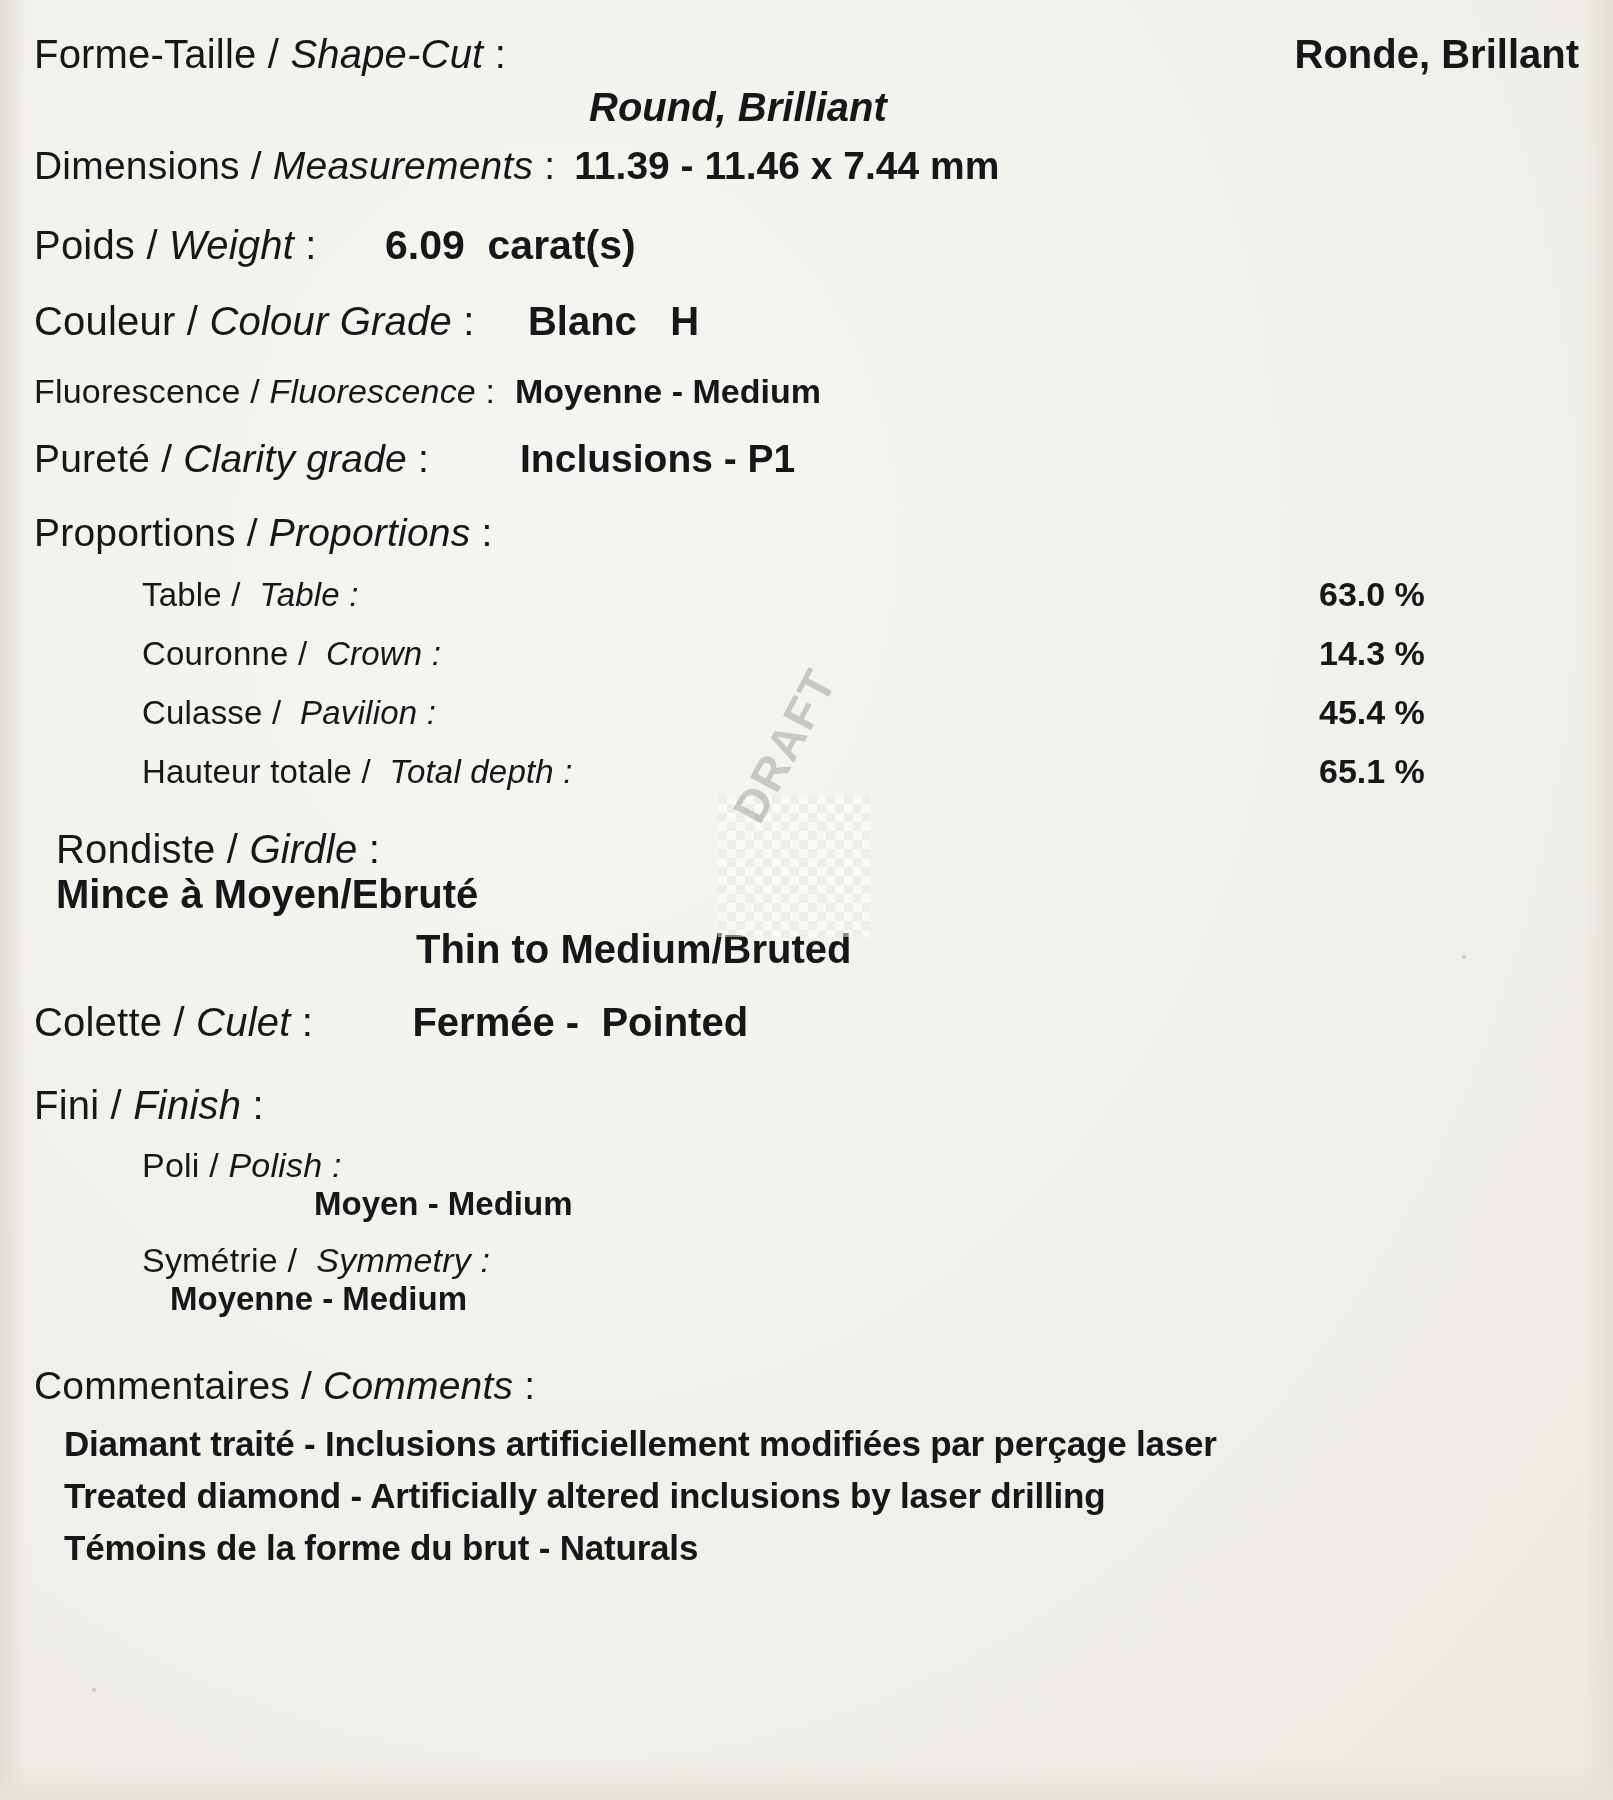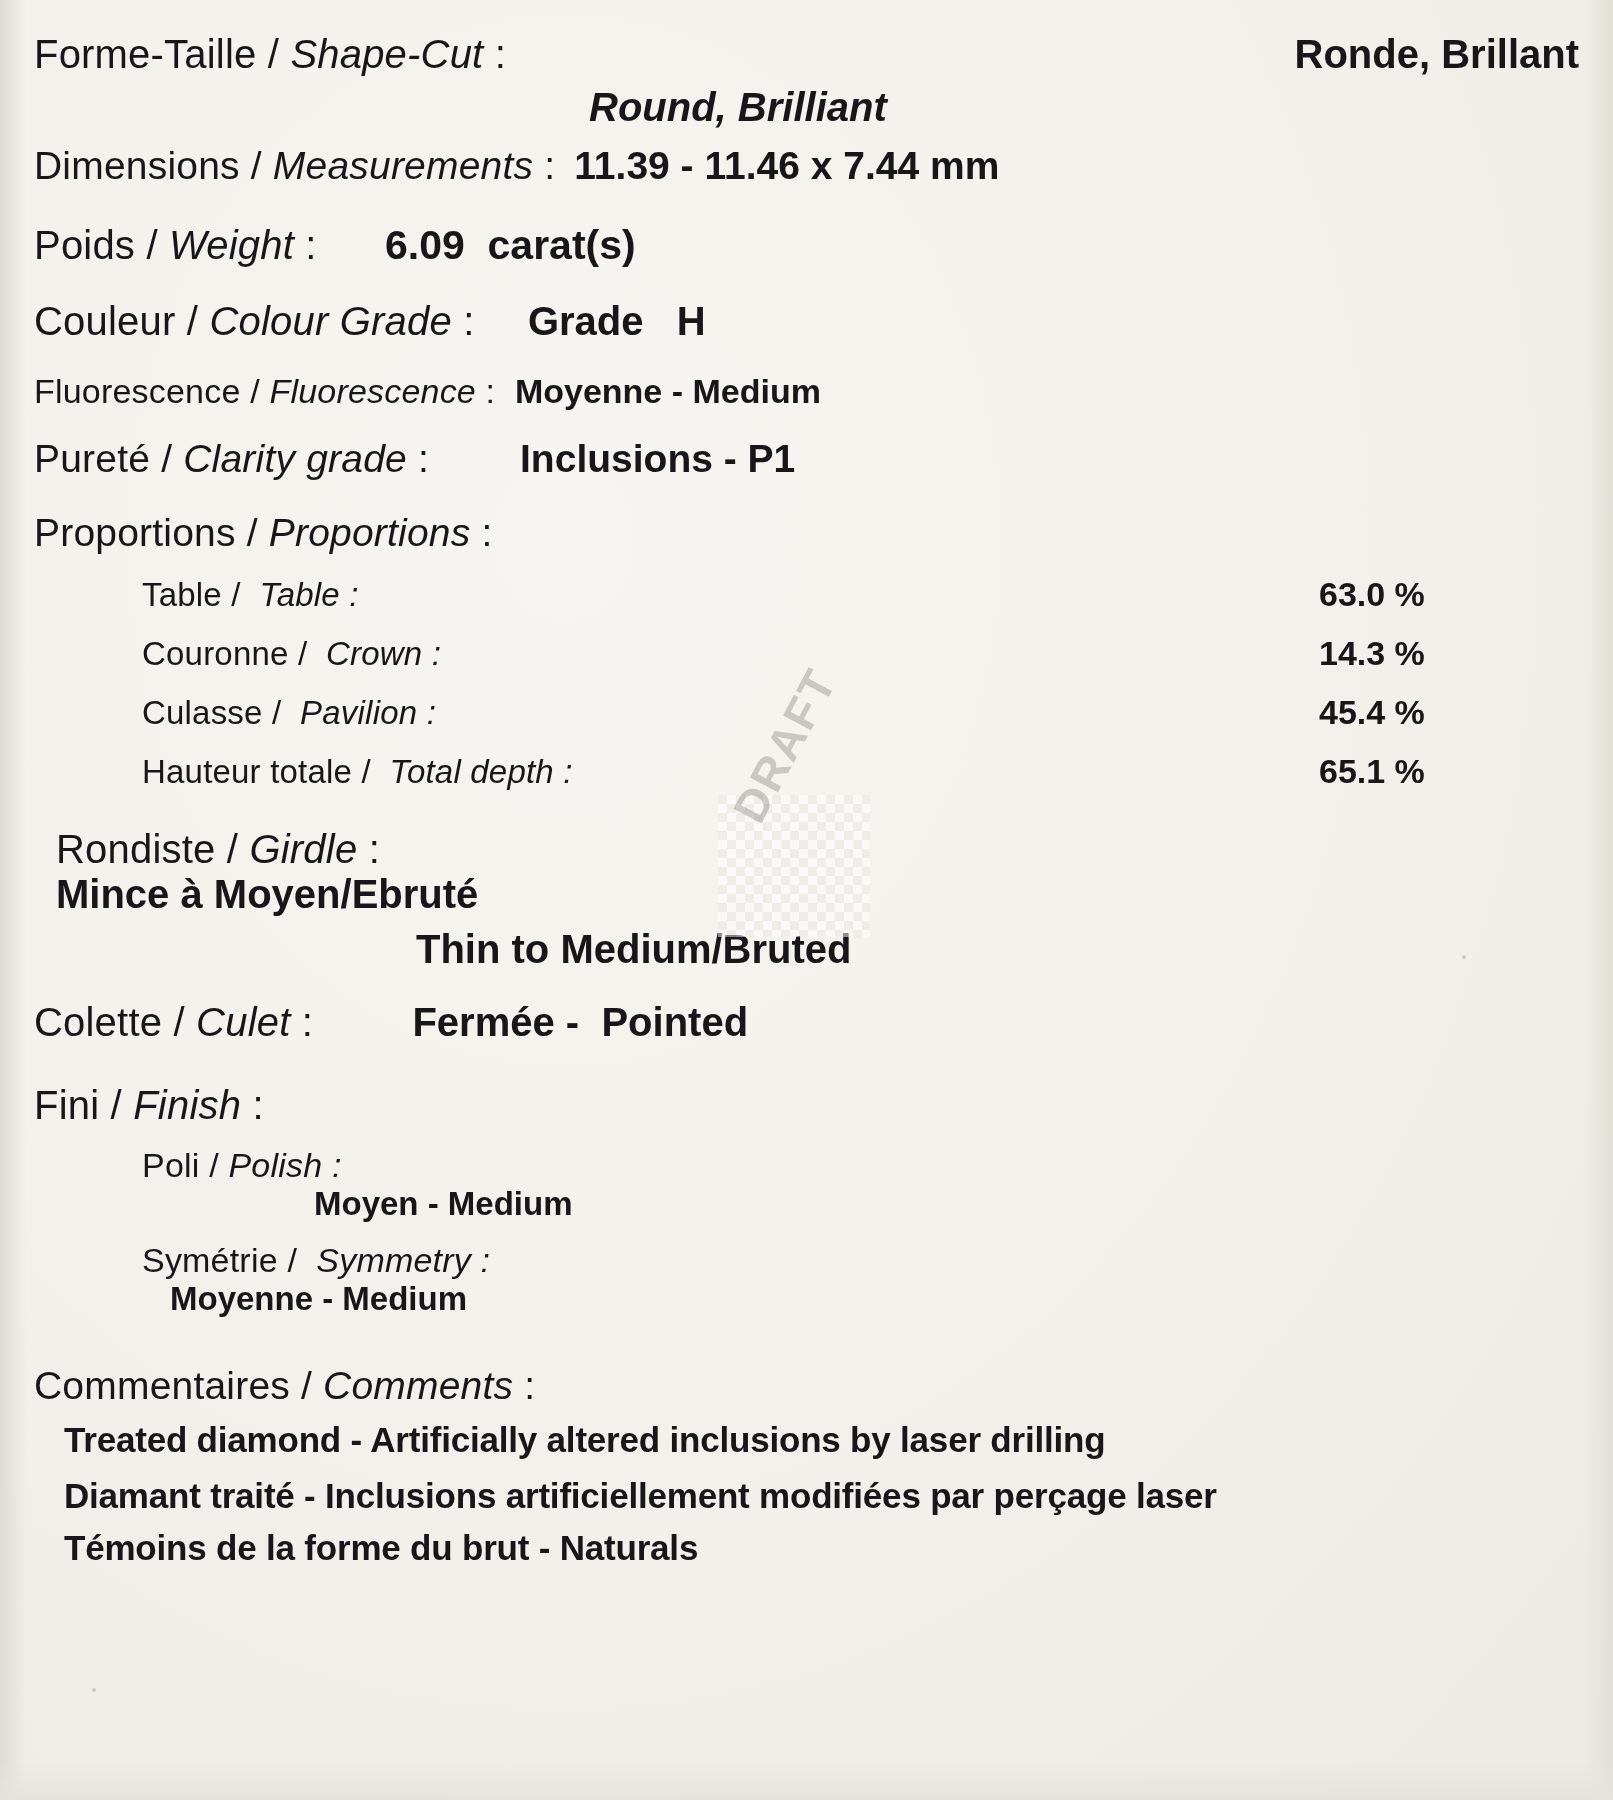--- a/index.html
+++ b/index.html
@@ -222,21 +222,21 @@
     <span class="val">11.39 - 11.46 x 7.44 mm</span>
   </div>
 
   <div class="row" id="r-weight">
     <span class="lbl"><span>Poids</span><span> / </span><span class="it">Weight</span><span> : </span></span>
     <span class="val">6.09  carat(s)</span>
   </div>
 
   <div class="row" id="r-colour">
     <span class="lbl"><span>Couleur</span><span> / </span><span class="it">Colour Grade</span><span> : </span></span>
-    <span class="val">Grade   H</span>
+    <span class="val">Blanc   H</span>
   </div>
 
   <div class="row" id="r-fluo">
     <span class="lbl"><span>Fluorescence</span><span> / </span><span class="it">Fluorescence</span><span> : </span></span>
     <span class="val">Moyenne - Medium</span>
   </div>
 
   <div class="row" id="r-clarity">
     <span class="lbl"><span>Pureté</span><span> / </span><span class="it">Clarity grade</span><span> : </span></span>
     <span class="val">Inclusions - P1</span>
@@ -284,22 +284,22 @@
   </div>
   <div class="fin-row" id="r-symmetry">
     <span class="lbl"><span>Symétrie /</span><span>  </span><span class="it">Symmetry :</span></span>
     <span class="val">Moyenne - Medium</span>
   </div>
 
   <div class="row" id="r-comments-head">
     <span class="lbl"><span>Commentaires</span><span> / </span><span class="it">Comments</span><span> :</span></span>
   </div>
 
+  <div class="comment-line" id="c-line-1">Diamant traité - Inclusions artificiellement modifiées par perçage laser</div>
   <div class="comment-line">Treated diamond - Artificially altered inclusions by laser drilling</div>
-  <div class="comment-line" id="c-line-1">Diamant traité - Inclusions artificiellement modifiées par perçage laser</div>
   <div class="comment-line">Témoins de la forme du brut - Naturals</div>
 
 </div>
 
 <div class="watermark"></div>
 <div class="watermark-text">DRAFT</div>
 
 <div class="speck" style="left:1462px; top:955px;"></div>
 <div class="speck" style="left:92px; top:1688px;"></div>
 

